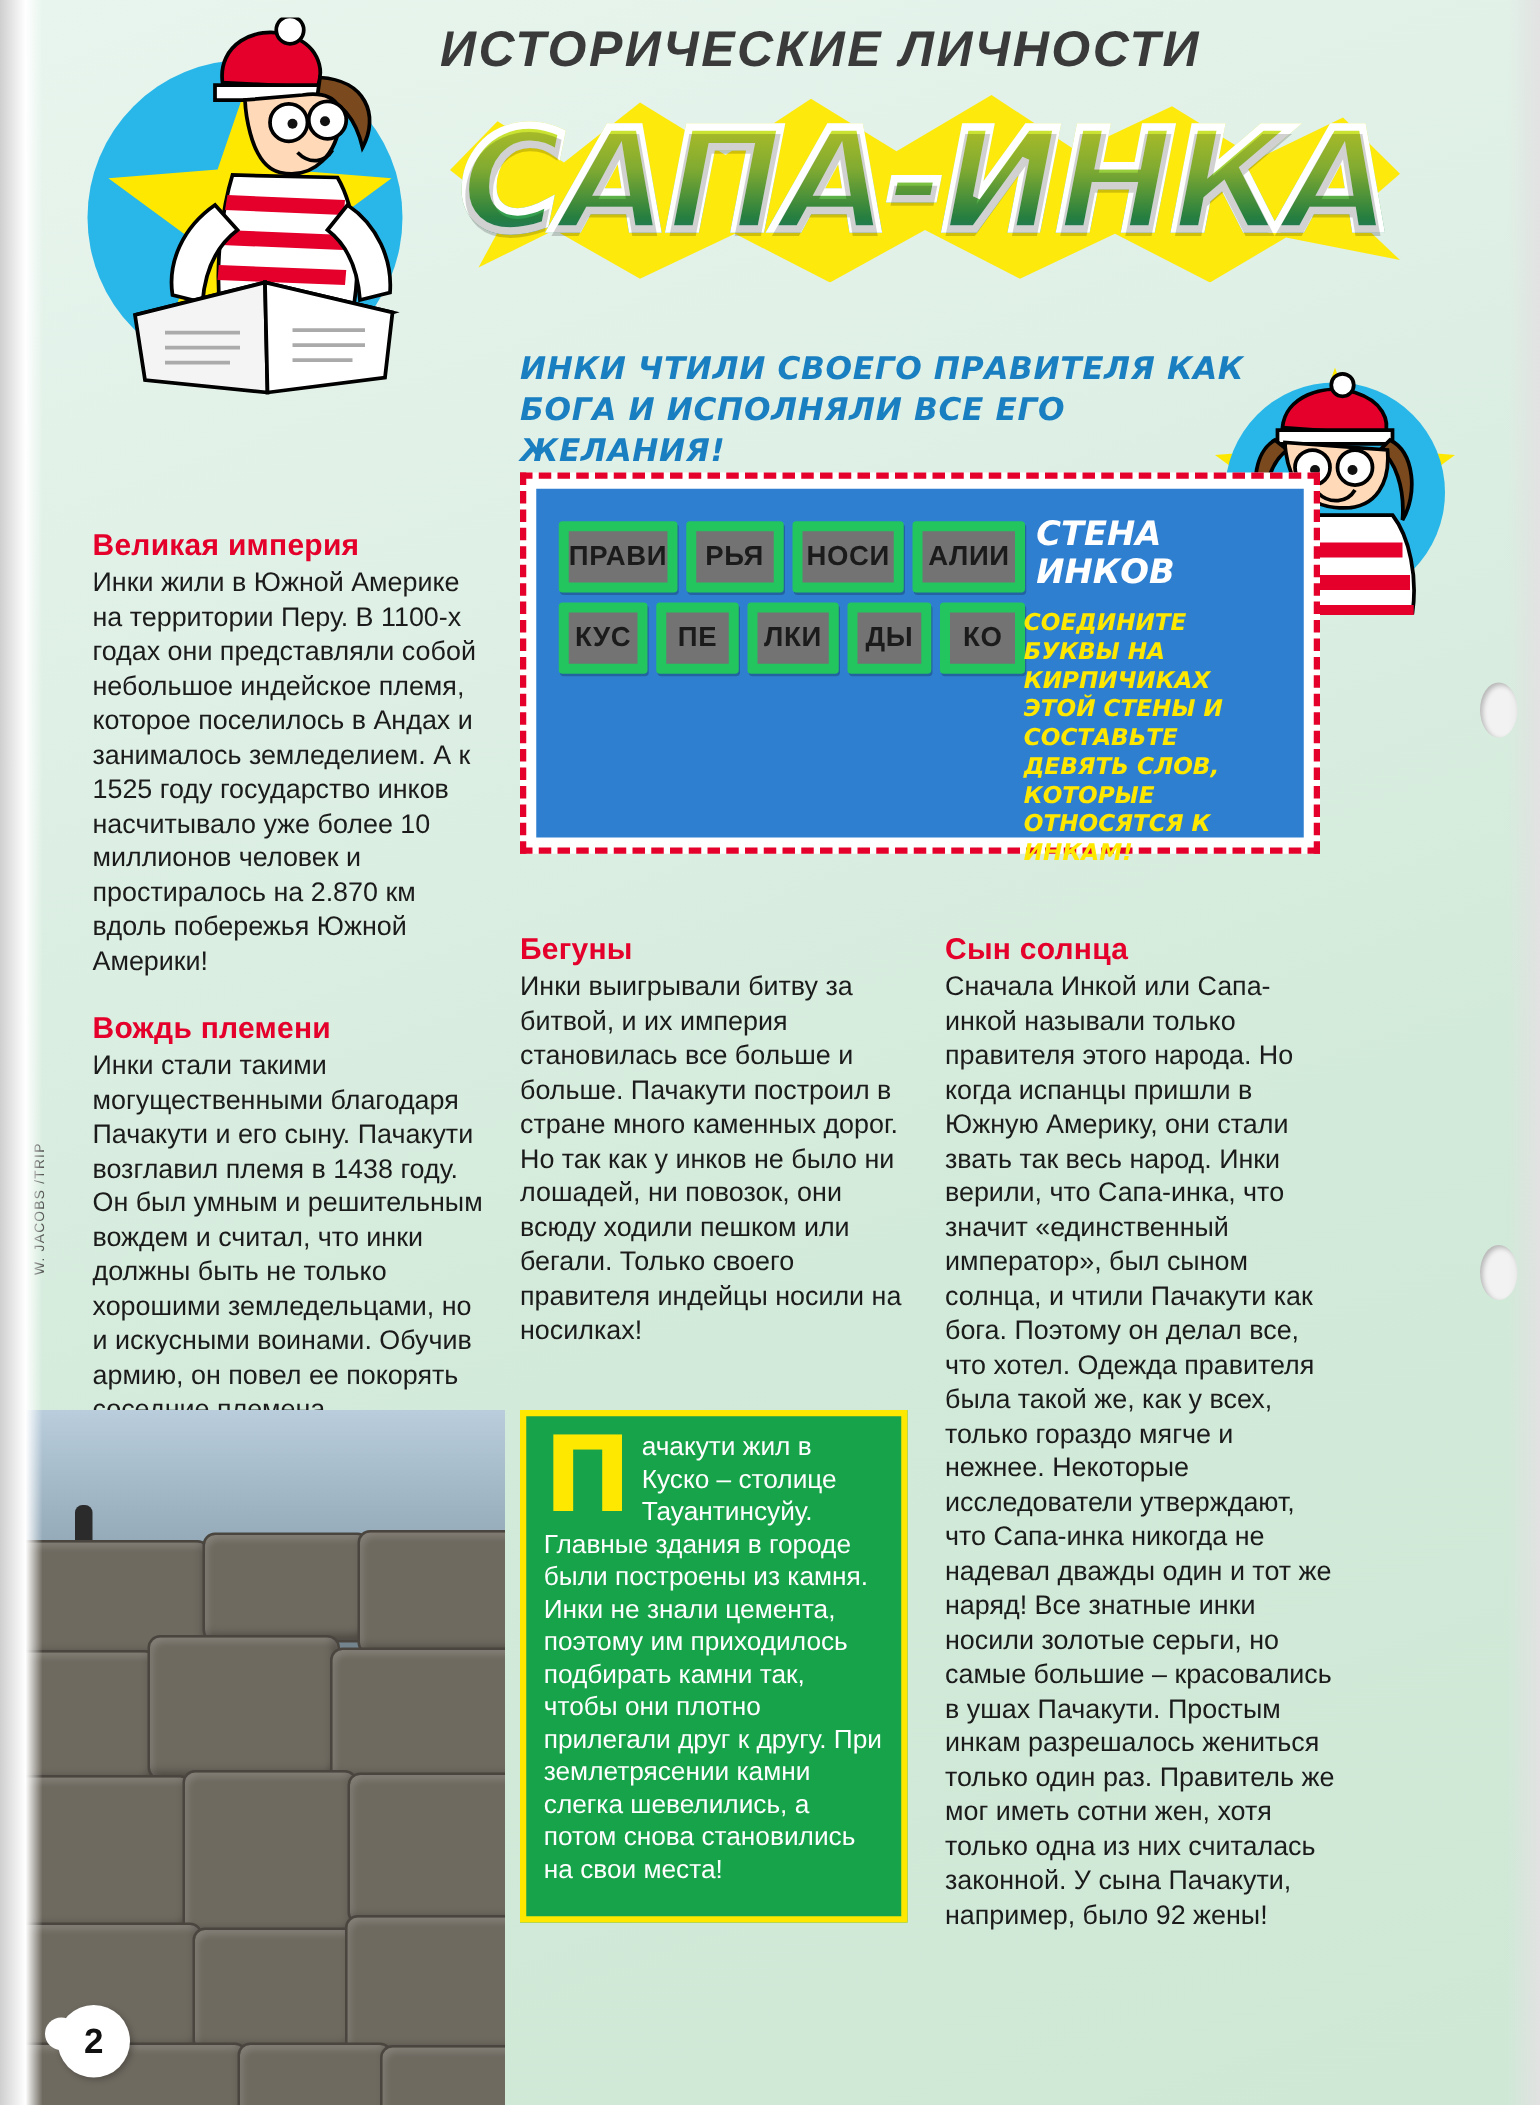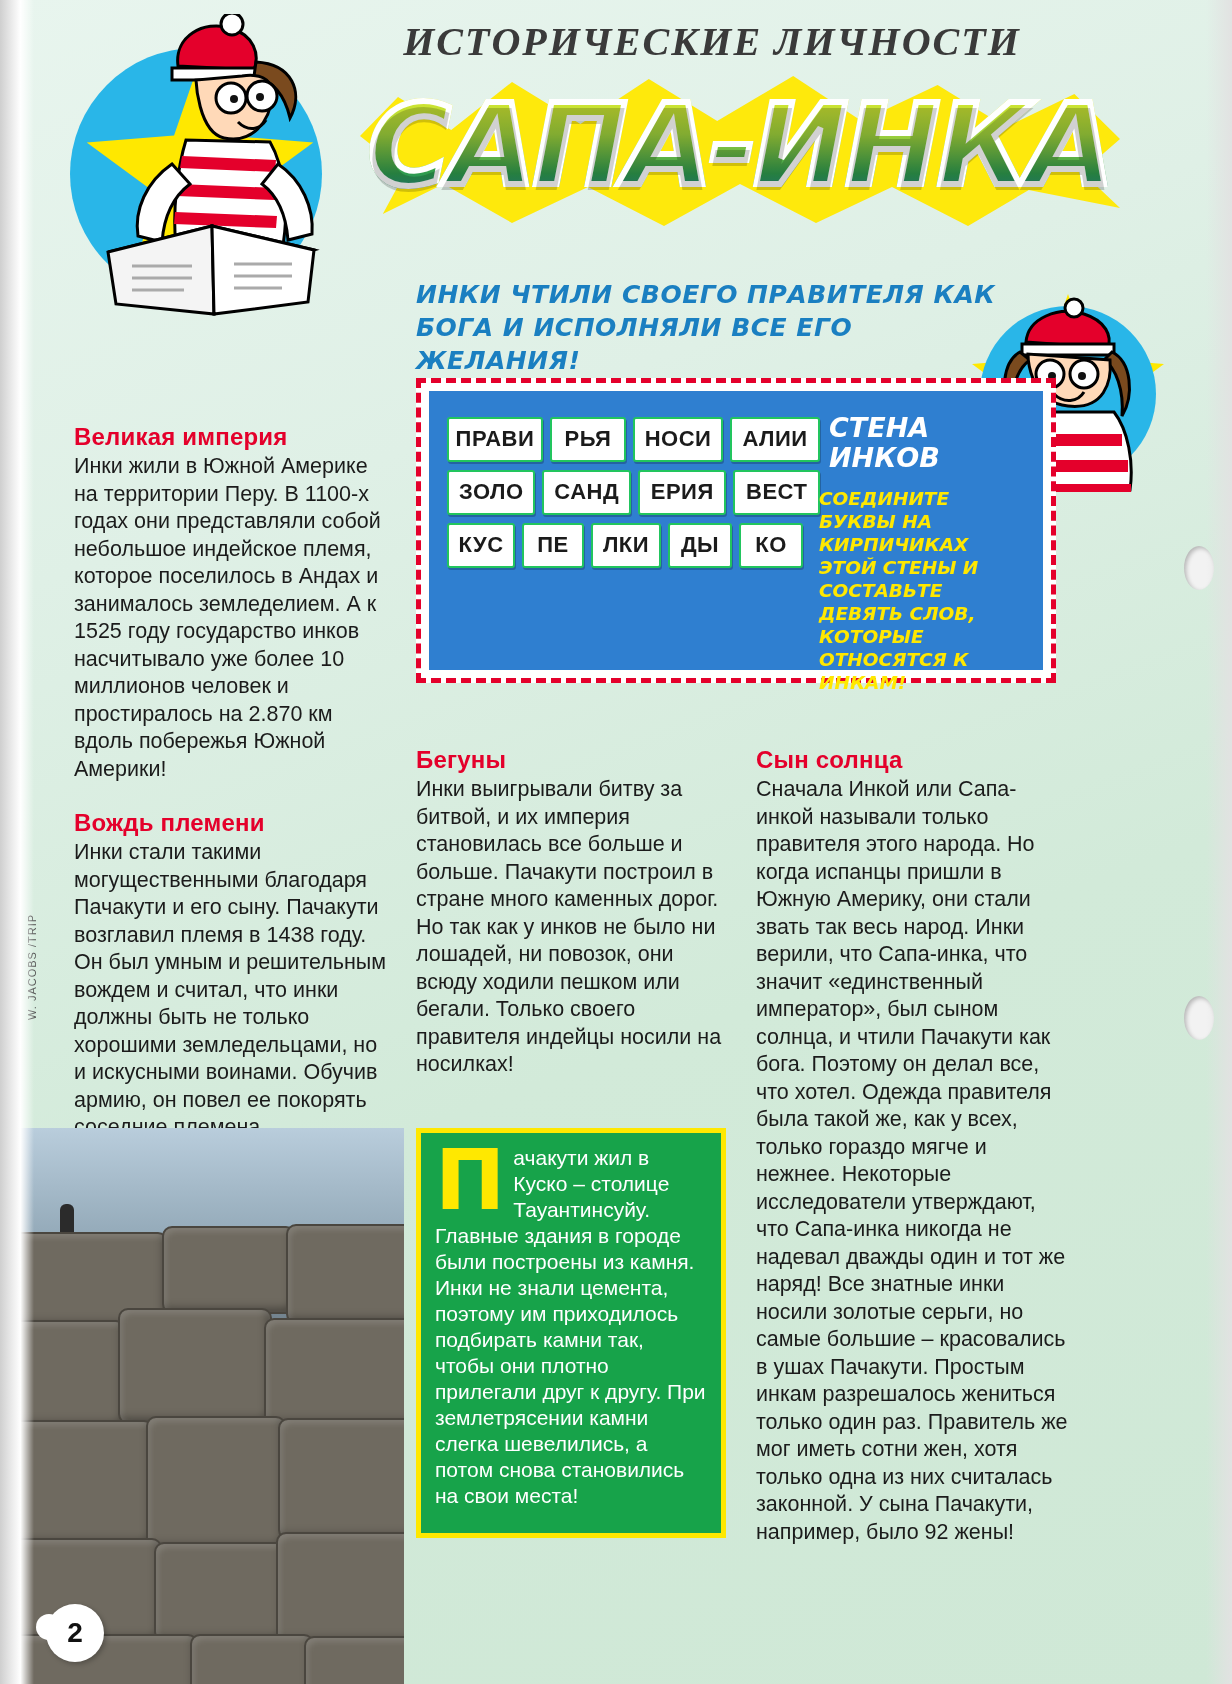--- a/index.html
+++ b/index.html
@@ -34,27 +34,26 @@
     z-index: 40;
     pointer-events: none;
   }
 
   
   .kicker {
     position: absolute;
     left: 352px;
     top: 18px;
     width: 720px;
-    font-family: Liberation Serif, serif;
+    font-family: Liberation Sans, sans-serif;
     font-style: italic;
     font-weight: bold;
     font-size: 40px;
     letter-spacing: 2px;
     color: #3a3a3a;
-    text-align: center;
     white-space: nowrap;
   }
 
   .biglogo {
     position: absolute;
     left: 360px;
     top: 70px;
     width: 760px;
     height: 160px;
   }
@@ -178,22 +177,22 @@
     box-sizing: border-box;
     padding: 12px 10px;
   }
   .brick-grid {
     position: absolute;
     left: 18px; top: 26px;
     width: 380px;
   }
   .brick-row { display: flex; margin-bottom: 8px; }
   .brick {
-    background: #ffffff;
-    border: 2px solid #22c55e;
+    background: #737373;
+    border: 8px solid #22c55e;
     border-radius: 3px;
     margin-right: 7px;
     padding: 7px 0 8px 0;
     text-align: center;
     font-family: "Liberation Sans", sans-serif;
     font-weight: bold;
     font-size: 22px;
     color: #1b1b1b;
     letter-spacing: .5px;
     box-shadow: 1px 2px 0 rgba(0,0,0,.22);
@@ -393,26 +392,20 @@
   <div class="puzzle">
     <div class="puzzle-inner">
       <div class="brick-grid">
         <div class="brick-row">
           <div class="brick" style="width:94px">ПРАВИ</div>
           <div class="brick" style="width:74px">РЬЯ</div>
           <div class="brick" style="width:88px">НОСИ</div>
           <div class="brick" style="width:88px">АЛИИ</div>
         </div>
         <div class="brick-row">
-          <div class="brick" style="width:86px">ЗОЛО</div>
-          <div class="brick" style="width:86px">САНД</div>
-          <div class="brick" style="width:86px">ЕРИЯ</div>
-          <div class="brick" style="width:84px">ВЕСТ</div>
-        </div>
-        <div class="brick-row">
           <div class="brick" style="width:64px">КУС</div>
           <div class="brick" style="width:58px">ПЕ</div>
           <div class="brick" style="width:66px">ЛКИ</div>
           <div class="brick" style="width:60px">ДЫ</div>
           <div class="brick" style="width:60px">КО</div>
         </div>
       </div>
       <div class="puzzle-title">СТЕНА ИНКОВ</div>
       <div class="puzzle-text">СОЕДИНИТЕ БУКВЫ НА КИРПИЧИКАХ ЭТОЙ СТЕНЫ И СОСТАВЬТЕ ДЕВЯТЬ СЛОВ, КОТОРЫЕ ОТНОСЯТСЯ К ИНКАМ!</div>
     </div>

